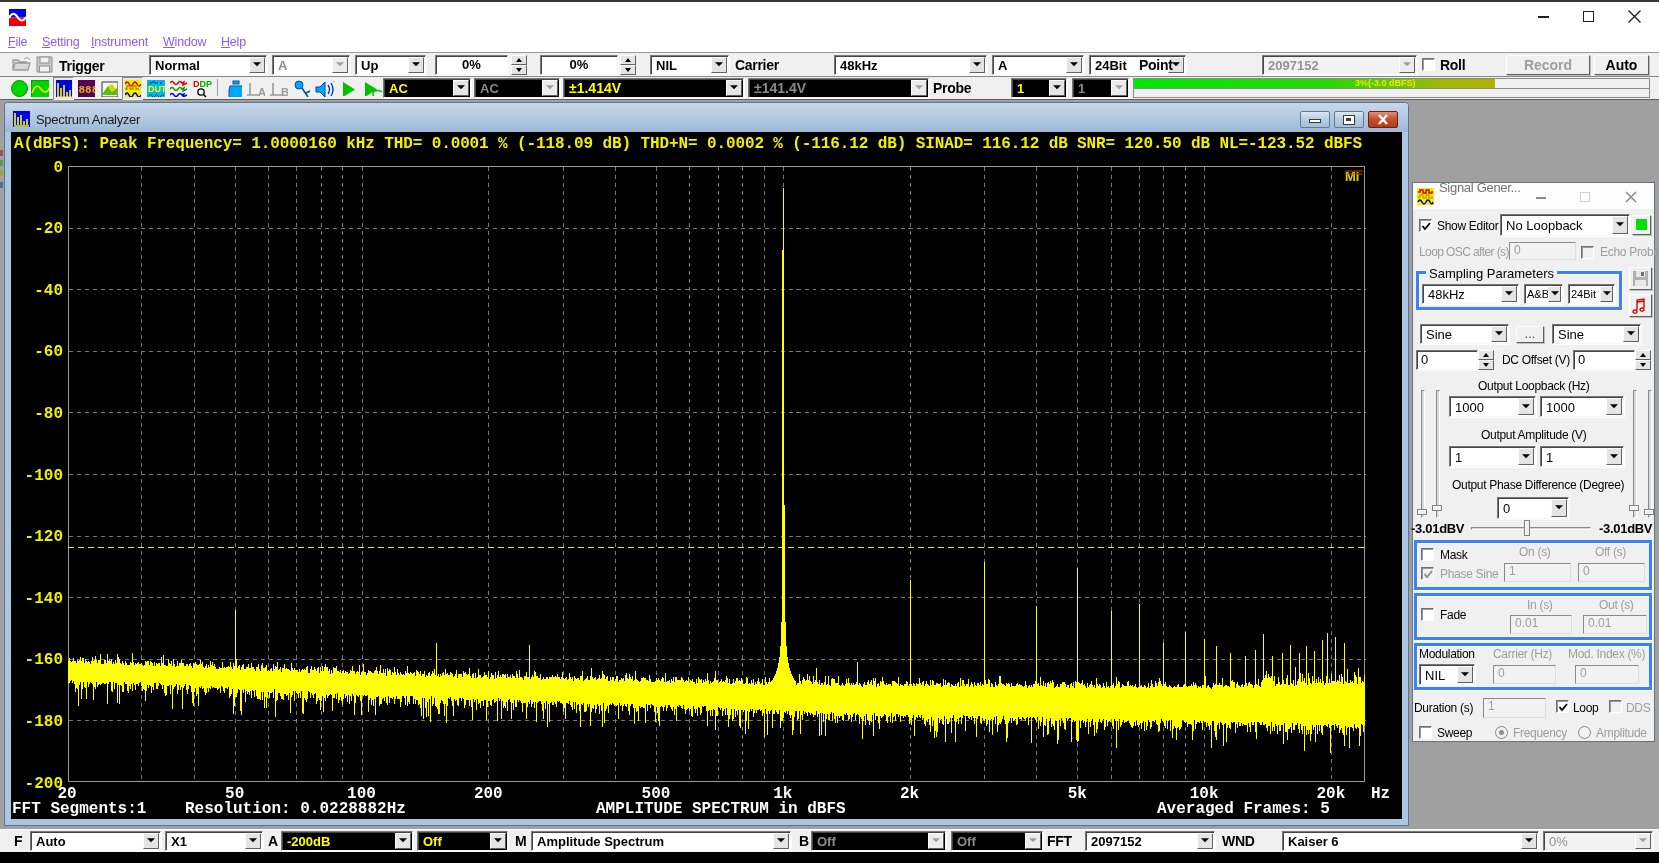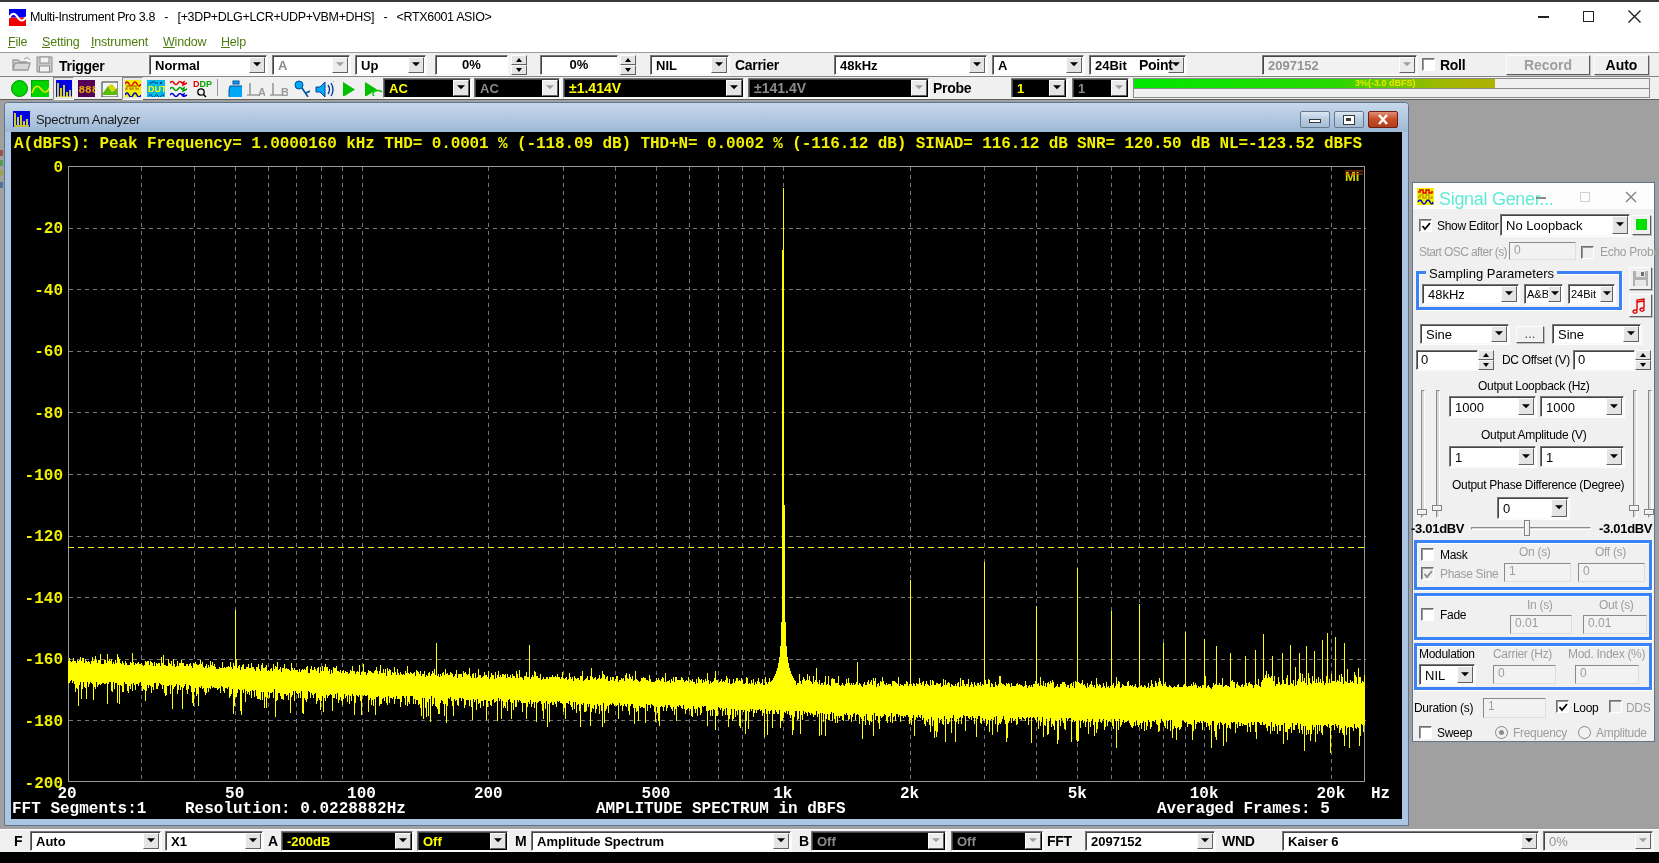--- a/index.html
+++ b/index.html
@@ -33,28 +33,27 @@
 .tb{position:absolute;background:#f2f2f2;border:1px solid;border-color:#8a8a8a #dedede #dedede #8a8a8a;color:#9d9d9d;padding-left:4px;font-size:12px}
 .vsl{position:absolute;width:4px;background:#d9d9d9;border:1px solid;border-color:#8a8a8a #fff #fff #8a8a8a}
 .vth{position:absolute;width:10px;height:6px;background:#f0f0f0;border:1px solid #808080;box-shadow:inset 1px 1px 0 #fff}
 </style></head><body>
 <div class="abs" style="left:0;top:0;width:1659px;height:30px;background:#fff;border-top:2px solid #383838">
     <svg class="abs" style="left:9px;top:7px" width="17" height="17">
       <rect x="0" y="0" width="17" height="8.5" fill="#0000f0"></rect>
       <rect x="0" y="8.5" width="17" height="8.5" fill="#ee0000"></rect>
       <path d="M0 9 Q4 1 8.5 8 T17 8" stroke="#fff" stroke-width="2.2" fill="none"></path>
     </svg>
-    <div class="abs" style="left:30px;top:8px;font-size:12.5px;letter-spacing:-0.35px;color:#000">Multi-Instrument Pro 3.8&nbsp;&nbsp;&nbsp;-&nbsp;&nbsp;&nbsp;[+3DP+DLG+LCR+UDP+VBM+DHS]&nbsp;&nbsp;&nbsp;-&nbsp;&nbsp;&nbsp;&lt;RTX6001 ASIO&gt;</div>
     <div class="abs" style="left:1538px;top:14px;width:11px;height:1.5px;background:#222"></div>
     <div class="abs" style="left:1583px;top:9px;width:11px;height:11px;border:1.5px solid #222"></div>
     <svg class="abs" style="left:1628px;top:8px" width="13" height="13">
       <path d="M0.5 0.5 L12.5 12.5 M12.5 0.5 L0.5 12.5" stroke="#222" stroke-width="1.4"></path>
     </svg>
   </div>
-<div class="abs" style="left:0;top:30px;width:1659px;height:22px;background:#fff;color:#4d7c0f;font-size:12.5px;letter-spacing:-0.2px">
+<div class="abs" style="left:0;top:30px;width:1659px;height:22px;background:#fff;color:#8b5cf6;font-size:12.5px;letter-spacing:-0.2px">
     <span class="abs" style="left:8px;top:5px"><u>F</u>ile</span>
     <span class="abs" style="left:42px;top:5px"><u>S</u>etting</span>
     <span class="abs" style="left:91px;top:5px"><u>I</u>nstrument</span>
     <span class="abs" style="left:163px;top:5px"><u>W</u>indow</span>
     <span class="abs" style="left:221px;top:5px"><u>H</u>elp</span>
   </div>
 <div class="abs" style="left:0;top:52px;width:1659px;height:25px;background:#f0f0f0;border-top:1px solid #9b9b9b;border-bottom:1px solid #868686">
     <svg class="abs" style="left:11px;top:3px" width="22" height="17">
       <path d="M2 14 L4 7 L19 7 L17 14 Z M2 14 L2 4 L7 4 L9 6 L16 6" fill="#d8d8d8" stroke="#9a9a9a" stroke-width="1.3"></path>
       <path d="M13 3 q4 -3 6 1" stroke="#9a9a9a" fill="none"></path>
@@ -276,39 +275,39 @@
     <text x="1371" y="798" font-family="Liberation Mono" font-size="16" font-weight="bold" fill="#fff">Hz</text>
   </svg>
 <div class="abs" style="left:1412px;top:182px;width:243px;height:560px;background:#f0f0f0;border:1px solid #647488"></div>
 <div class="abs" style="left:1413px;top:183px;width:241px;height:26px;background:#fdfdfd"></div>
 <svg class="abs" style="left:1417px;top:188px" width="17" height="17">
     <rect width="17" height="17" fill="#f0f000"></rect>
     <path d="M1 4 h2 v-2 h3 v3 h3 v-3 h3 v3 h3 v-2" stroke="#e00000" stroke-width="1.5" fill="none"></path>
     <path d="M1 9 h2 v-2 h3 v3 h3 v-3 h3 v3 h3 v-2" stroke="#c8a000" stroke-width="1.5" fill="none"></path>
     <path d="M1 14 q2 -4 4 0 t4 0 t4 0 t3 0" stroke="#0000d0" stroke-width="1.5" fill="none"></path>
   </svg>
-<div class="lbl" style="left:1439px;top:189px;font-size:18px;color:#5eead4">Signal Gener...</div>
+<div class="lbl" style="left:1439px;top:180px;font-size:13px;color:#737373">Signal Gener...</div>
 <div class="abs" style="left:1536px;top:197px;width:10px;height:1.5px;background:#8a8a8a"></div>
 <div class="abs" style="left:1580px;top:192px;width:10px;height:10px;border:1.5px solid #d0d0d0"></div>
 <svg class="abs" style="left:1625px;top:191px" width="12" height="12">
     <path d="M1 1 L11 11 M11 1 L1 11" stroke="#8a8a8a" stroke-width="1.5"></path>
   </svg>
 <div class="cb" style="left:1419px;top:219px">
     <svg width="11" height="11">
       <path d="M1.5 5 L4 8 L9 2" stroke="#000" stroke-width="1.8" fill="none"></path>
     </svg>
   </div>
 <div class="lbl" style="font-size:12px;left:1437px;top:219px">Show Editor</div>
 <div class="dd " style="left:1500px;top:214px;width:130px;height:22px;font-size:13px">
     <span class="t" style="left:5px">No Loopback</span>
     <span class="a"></span>
   </div>
 <div class="btn" style="left:1632px;top:215px;width:19px;height:20px"></div>
 <div class="abs" style="left:1636px;top:219px;width:11px;height:11px;background:#00e000"></div>
-<div class="glbl" style="font-size:12px;letter-spacing:-0.6px;left:1419px;top:245px">Start OSC after (s)</div>
+<div class="glbl" style="font-size:12px;letter-spacing:-0.6px;left:1419px;top:245px">Loop OSC after (s)</div>
 <div class="tb" style="left:1509px;top:242px;width:67px;height:18px">0</div>
 <div class="cb dis" style="left:1581px;top:246px"></div>
 <div class="glbl" style="font-size:12px;left:1600px;top:245px">Echo Probe</div>
 <div class="grp" style="left:1416px;top:271px;width:206px;height:39px;">
     <span>Sampling Parameters</span>
   </div>
 <div class="dd " style="left:1422px;top:284px;width:97px;height:20px;font-size:13px">
     <span class="t" style="left:5px">48kHz</span>
     <span class="a"></span>
   </div>

